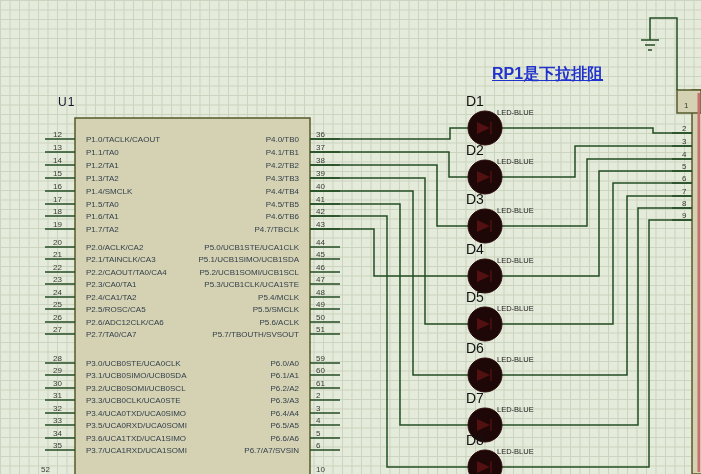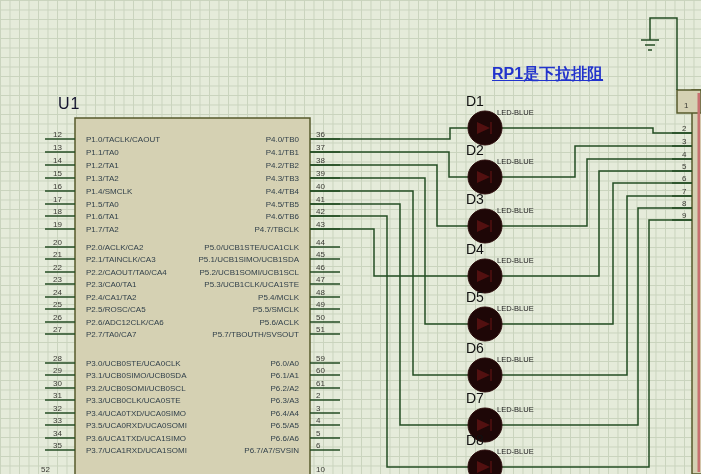--- a/index.html
+++ b/index.html
@@ -11,21 +11,21 @@
     background-image:
       linear-gradient(#c9d3bd 1px, transparent 1px),
       linear-gradient(90deg,#c9d3bd 1px, transparent 1px);
     background-size:9.5px 9.5px;
     font-family:"Liberation Sans", sans-serif;
   }
   svg{position:absolute;left:0;top:0;}
   svg text{font-family:"Liberation Sans", sans-serif;}
   .refdes{
     position:absolute;left:58px;top:95px;
-    font-size:16px;color:#14142e;letter-spacing:1px;
+    font-size:12px;color:#14142e;letter-spacing:1px;
   }
   .note{
     position:absolute;left:492px;top:64px;
     font-size:16px;font-weight:bold;
     text-decoration:underline;
     white-space:nowrap;
   }
 </style>
 </head>
 <body>

